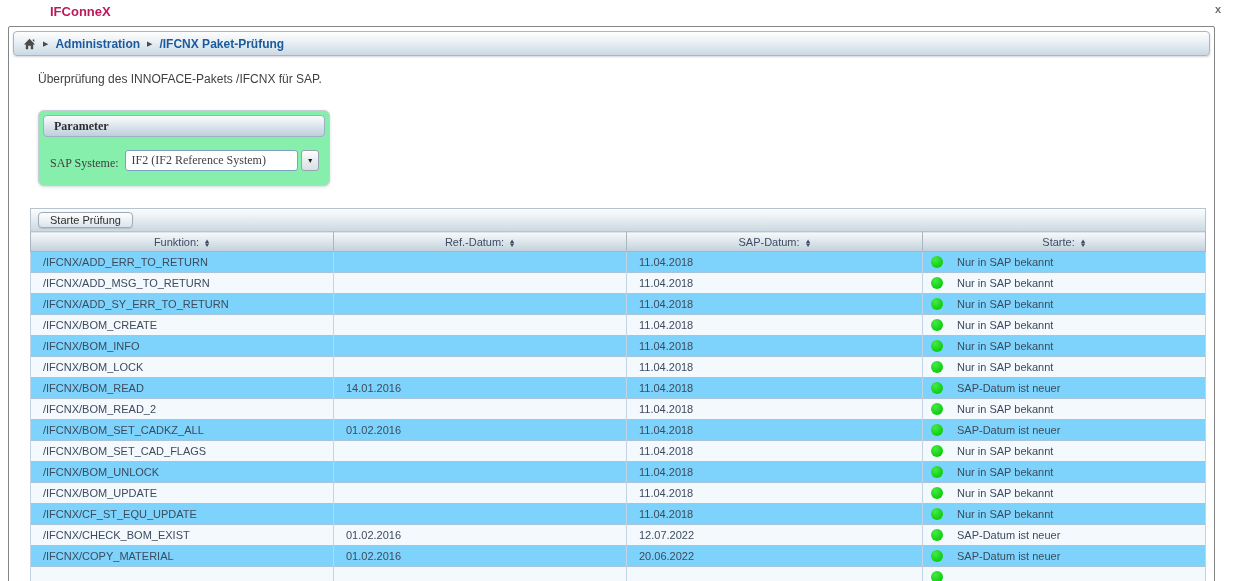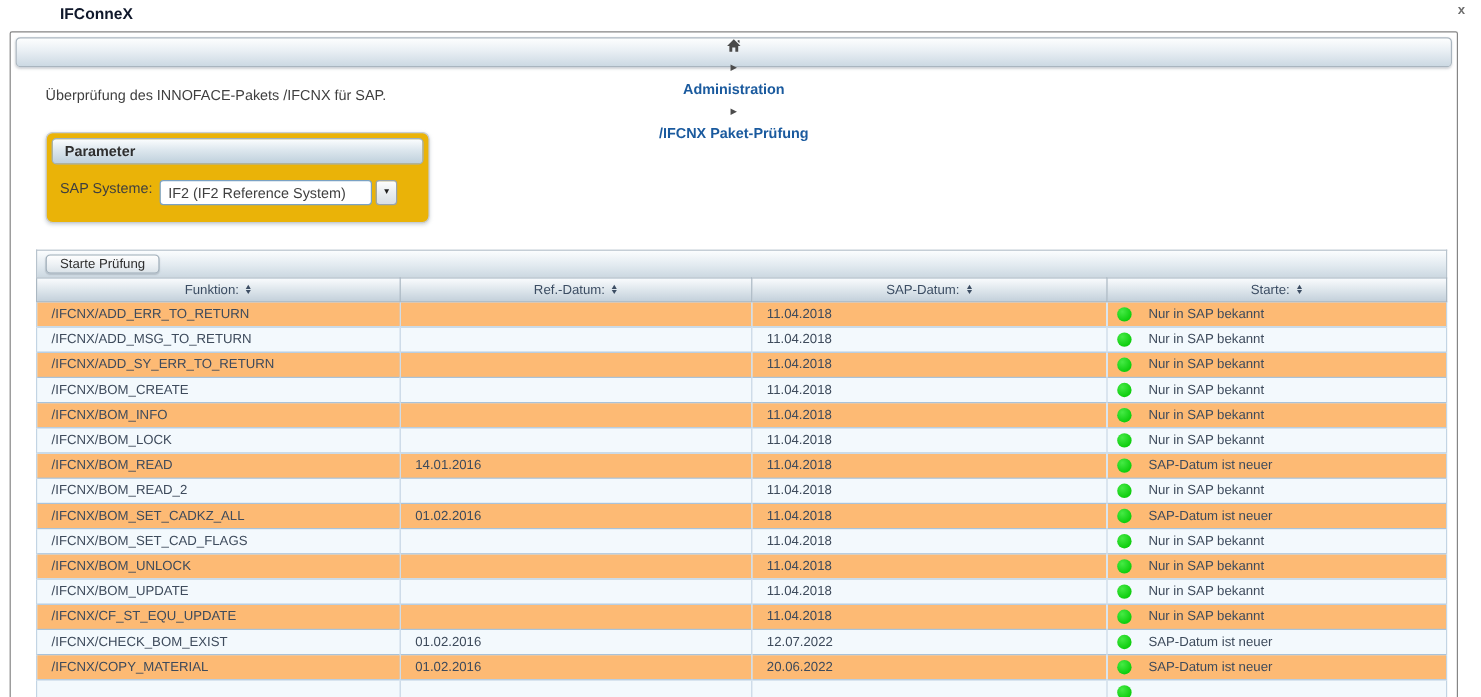--- a/index.html
+++ b/index.html
@@ -1,42 +1,42 @@
 <!DOCTYPE html>
 <html><head>
 <meta charset="utf-8">
 <style>
   * { margin:0; padding:0; box-sizing:border-box; }
   html,body { width:1234px; height:581px; overflow:hidden; background:#fff;
               font-family:"Liberation Sans", sans-serif; }
   
   .titlebar { position:relative; height:26px; }
-  .app-title { position:absolute; left:10px; top:4px; font-size:13px; font-weight:bold; color:#0f172a;padding-left:40px; }
+  .app-title { position:absolute; left:10px; top:4px; font-size:13px; font-weight:bold; color:#be185d;padding-left:40px; }
   .close-x   { position:absolute; right:13px; top:3px; font-size:11px; font-weight:bold; color:#6e6e6e; cursor:pointer; }
   
   .panel { margin:0 19px 0 8px; height:700px; border:1px solid #858585; border-radius:2px;
            background:#fff; padding:4px; }
   
   .crumbbar { height:25px; border:1px solid #a9b5bf; border-radius:4px;
               background:linear-gradient(#fdfefe, #e9eff4 45%, #ccd9e3);
               display:flex; align-items:center; padding:0 9px; gap:7px;
-              box-shadow:0 1px 2px rgba(120,130,140,.35);flex-direction:column; }
+              box-shadow:0 1px 2px rgba(120,130,140,.35); }
   .crumb-sep { font-size:7px; color:#4c4c4c; padding-top:1px; }
   .crumb-link { font-size:12px; font-weight:bold; color:#1a5a9e; cursor:pointer; }
   .home-ic { display:flex; align-items:center; cursor:pointer; }
   
   .content { margin:16px 4px 0 17px; }
   .desc { margin-left:8px; font-size:12px; color:#3f3f3f; }
   
-  .param { margin:24px 0 0 8px; width:320px; border:1px solid #c7cdd5; border-radius:6px;
-           background:#eab308; padding:4px; box-shadow:0 1px 3px rgba(150,160,170,.4); }
+  .param { margin:24px 0 0 8px; width:292px; border:1px solid #c7cdd5; border-radius:6px;
+           background:#86efac; padding:4px; box-shadow:0 1px 3px rgba(150,160,170,.4);font-family:Liberation Serif, serif; }
   .param-head { height:22px; line-height:20px; border:1px solid #9db1c2; border-radius:4px;
                 background:linear-gradient(#fbfdfe, #dde7ee 45%, #bfd0dc);
                 font-size:12px; font-weight:bold; color:#2f2f2f; padding-left:10px; }
-  .param-body { display:flex; align-items:flex-start; padding:13px 6px 10px 7px; font-size:12px; color:#3f3f3f; }
+  .param-body { display:flex; align-items:flex-end; padding:13px 6px 10px 7px; font-size:12px; color:#3f3f3f; }
   .param-label { margin-right:6px; white-space:nowrap; }
   .combo { width:177px; height:21px; border:1px solid #7ba2c4; border-radius:3px; background:#fff;
            font-size:12px; color:#3f3f3f; display:flex; align-items:center; padding:0 6px;
            overflow:hidden; white-space:nowrap; cursor:default; }
   .combo-btn { width:18px; height:21px; margin-left:3px; border:1px solid #98a4ad; border-radius:3px;
                background:linear-gradient(#fefefe, #e9edf0 50%, #d9dfe4);
                display:flex; align-items:center; justify-content:center; cursor:pointer; }
   .combo-btn span { font-size:7px; color:#1f1f1f; }
   
   .grid-wrap { margin-top:22px; }
@@ -50,21 +50,21 @@
          font-family:"Liberation Sans", sans-serif; }
   table { width:100%; border-collapse:collapse; table-layout:fixed; font-size:11px; }
   col.c1{width:303px;} col.c2{width:293px;} col.c3{width:296px;}
   th { height:20px; font-weight:normal; color:#3c4d63; text-align:center;
        background:linear-gradient(#f8fafc, #dfe7ed 45%, #c2cfda);
        border:1px solid #aab7c2; border-top:1px solid #b7c3cd; cursor:pointer; }
   .sort { display:inline-flex; flex-direction:column; margin-left:5px; vertical-align:middle; line-height:4px; }
   .sort span { font-size:6px; color:#3c4d63; transform:scaleX(1.2); }
   td { height:21px; color:#3e4b5c; border-top:1px solid #a9c3da; border-left:1px solid #c2d4e4;
        border-right:1px solid #c2d4e4; padding-left:12px; white-space:nowrap; overflow:hidden; }
-  tr.odd  td { background:#fdba74; }
+  tr.odd  td { background:#7dd3fc; }
   tr.even td { background:#f3f9fd; }
   td.status { padding-left:8px; }
   .statcell { display:flex; align-items:center; }
   .dot { width:12px; height:12px; border-radius:50%;
          background:radial-gradient(circle at 35% 30%, #45ea45, #0fce0f 70%); flex:0 0 12px; }
   .stat-txt { margin-left:14px; }
 </style>
 </head>
 <body>
 

